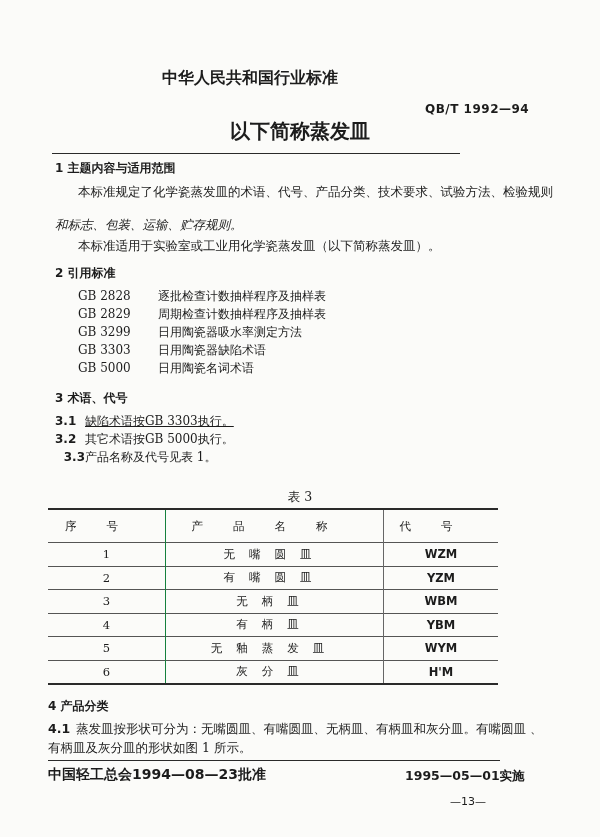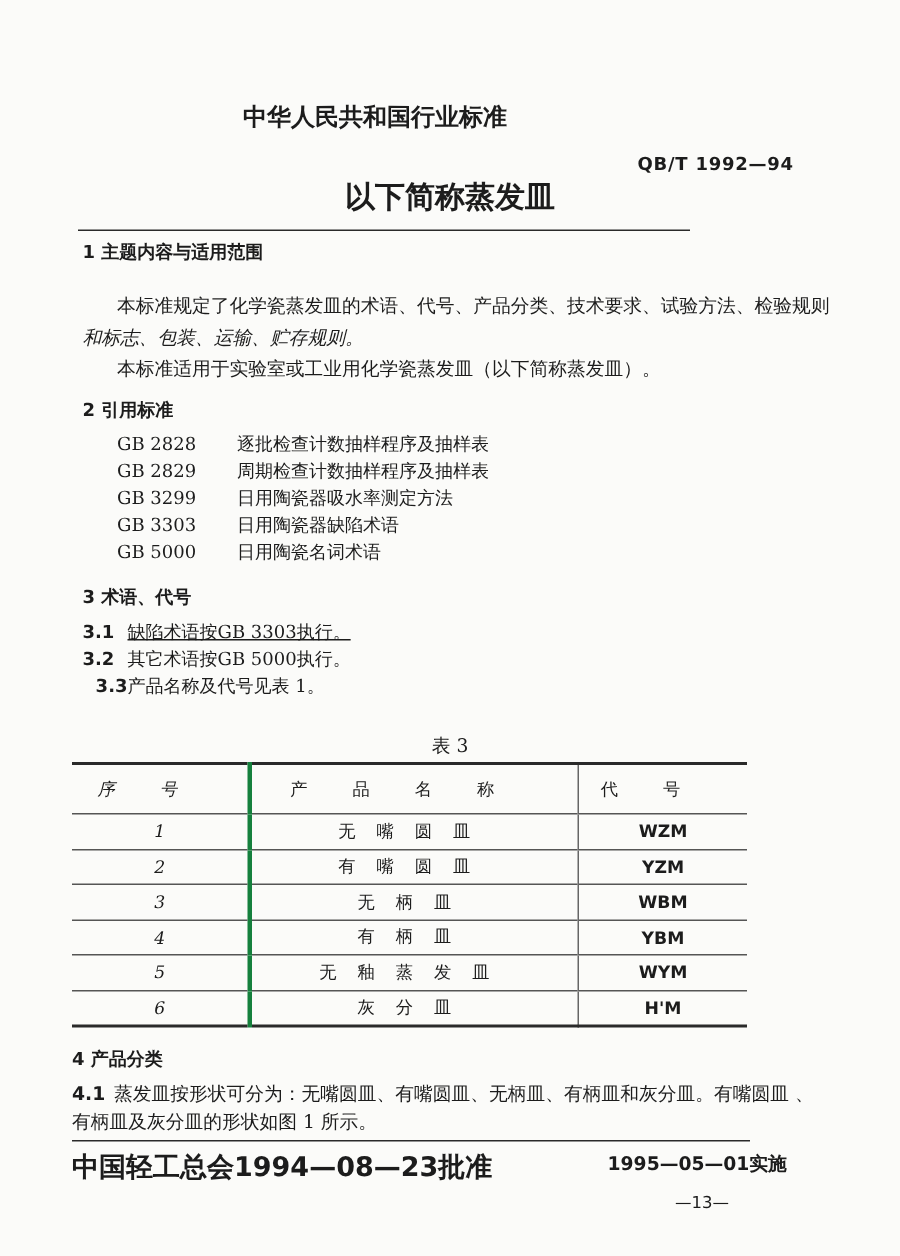--- a/index.html
+++ b/index.html
@@ -18,35 +18,35 @@
   .h { font-size: 12px; }
   .p { font-size: 12.5px; line-height: 21px; }
   .ref { font-size: 12px; }
   .ref .code { display: inline-block; width: 80px; }
   table { border-collapse: collapse; font-size: 11.5px; }
   td, th { font-weight: normal; text-align: center; height: 22.5px; padding: 0; }
   th { height: 32px; }
   thead tr { border-top: 2px solid #2a2a2a; }
   tbody tr { border-top: 1px solid #555; }
   tbody tr:last-child { border-bottom: 2px solid #2a2a2a; }
-  td.c1, th.c1 { border-right: 3px solid #15803d; font-style: italic; }
+  td.c1, th.c1 { border-right: 1px solid #15803d; }
   td.c2, th.c2 { border-right: 1px solid #666; font-family: Liberation Serif, serif; }
   .spread { letter-spacing: 14px; }
   .spread-wide { letter-spacing: 30px; }
 </style>
 </head>
 <body>
 
 <div class="abs sans bold std-title">中华人民共和国行业标准</div>
 <div class="abs sans bold std-no">QB/T 1992—94</div>
 <div class="abs sans bold doc-title">以下简称蒸发皿</div>
 <div class="abs hr" style="left:52px; top:153px; width:408px;"></div>
 
 <div class="abs sans bold h" style="left:55px; top:160px;">1  主题内容与适用范围</div>
-<div class="abs p" style="left:78px; top:193px;text-align:center;">本标准规定了化学瓷蒸发皿的术语、代号、产品分类、技术要求、试验方法、检验规则</div>
+<div class="abs p" style="left:78px; top:181px;text-align:center;">本标准规定了化学瓷蒸发皿的术语、代号、产品分类、技术要求、试验方法、检验规则</div>
 <div class="abs p" style="left:55px; top:214px;font-style:italic;">和标志、包装、运输、贮存规则。</div>
 <div class="abs p" style="left:78px; top:235px;">本标准适用于实验室或工业用化学瓷蒸发皿（以下简称蒸发皿）。</div>
 
 <div class="abs sans bold h" style="left:55px; top:265px;">2  引用标准</div>
 <div class="abs ref" style="left:78px; top:288px;"><span class="code">GB 2828</span><span>逐批检查计数抽样程序及抽样表</span></div>
 <div class="abs ref" style="left:78px; top:306px;"><span class="code">GB 2829</span><span>周期检查计数抽样程序及抽样表</span></div>
 <div class="abs ref" style="left:78px; top:324px;"><span class="code">GB 3299</span><span>日用陶瓷器吸水率测定方法</span></div>
 <div class="abs ref" style="left:78px; top:342px;"><span class="code">GB 3303</span><span>日用陶瓷器缺陷术语</span></div>
 <div class="abs ref" style="left:78px; top:360px;"><span class="code">GB 5000</span><span>日用陶瓷名词术语</span></div>
 
@@ -96,15 +96,15 @@
       <td class="sans bold">H'M</td>
     </tr>
   </tbody>
 </table>
 
 <div class="abs sans bold h" style="left:48px; top:698px;">4  产品分类</div>
 <div class="abs p" style="left:48px; top:718px; white-space:nowrap;"><span style="display:inline-block;width:28px;" class="sans bold">4.1</span><span>蒸发皿按形状可分为：无嘴圆皿、有嘴圆皿、无柄皿、有柄皿和灰分皿。有嘴圆皿 、</span></div>
 <div class="abs p" style="left:48px; top:737px;">有柄皿及灰分皿的形状如图 1 所示。</div>
 
 <div class="abs hr" style="left:48px; top:760px; width:452px;"></div>
-<div class="abs sans bold" style="left:48px; top:766px; font-size:18px;">中国轻工总会1994—08—23批准</div>
+<div class="abs sans bold" style="left:48px; top:766px; font-size:14px;">中国轻工总会1994—08—23批准</div>
 <div class="abs sans bold" style="left:405px; top:768px; font-size:12.5px;">1995—05—01实施</div>
 <div class="abs sans" style="left:450px; top:795px; font-size:11px;">—13—</div>
 
 </body></html>

